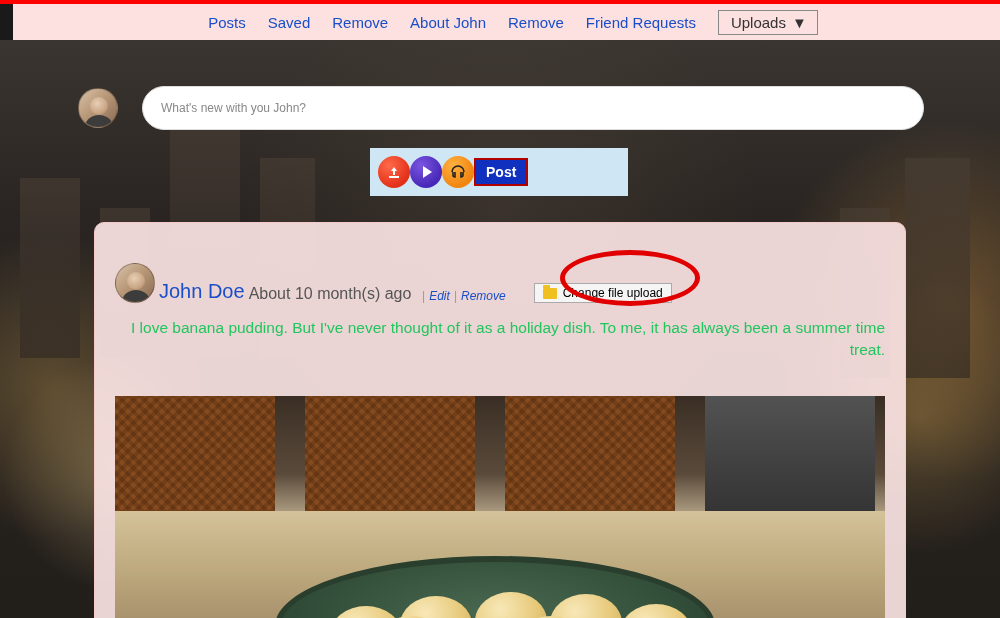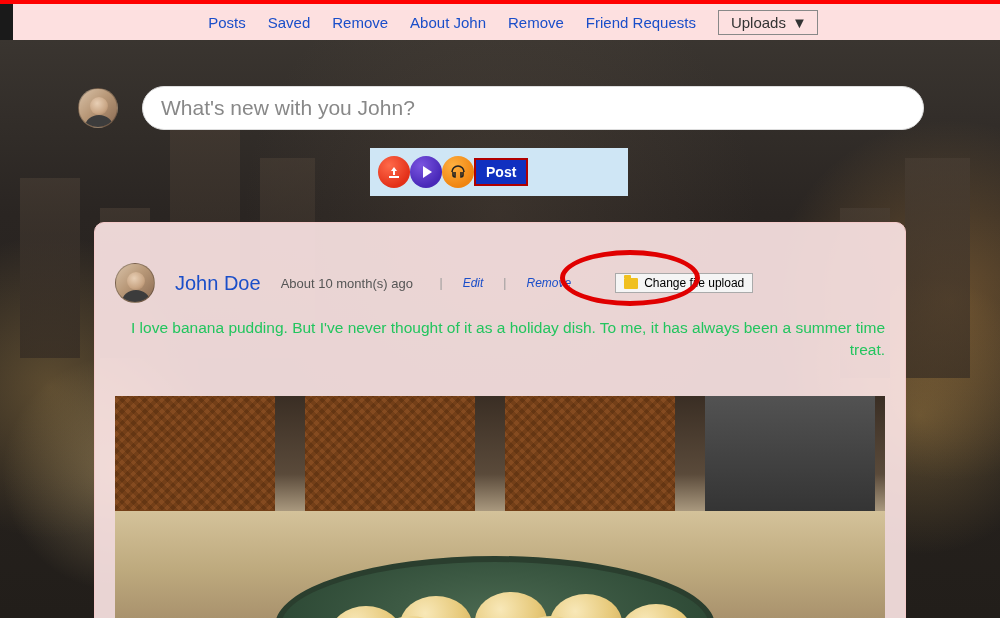--- a/index.html
+++ b/index.html
@@ -107,21 +107,21 @@
       height: 24px;
       border-radius: 50% 50% 0 0;
       background: #3c3c3c;
     }
     .composer-input {
       width: 782px;
       height: 44px;
       border-radius: 22px;
       border: 1px solid #ddd;
       padding: 0 18px;
-      font-size: 21px;
+      font-size: 12px;
       color: #666;
       background: #fff;
       outline: none;
     }
     .composer-input::placeholder { color: #888; }
     .action-bar {
       position: absolute;
       top: 148px;
       left: 370px;
       width: 258px;
@@ -167,37 +167,37 @@
       width: 812px;
       height: 450px;
       background: rgba(255, 232, 232, 0.9);
       border: 1px solid #f4c9c9;
       border-radius: 10px;
       padding: 40px 20px 0 20px;
       overflow: hidden;
     }
     .post-header {
       display: flex;
-      align-items: center;
-      gap: 20px;
+      align-items: flex-end;
+      gap: 4px;
       font-size: 13px;
       position: relative;
     }
     .post-avatar {
       width: 40px;
       height: 40px;
     }
     .post-author {
       color: #1a4ec9;
       font-size: 20px;
       cursor: pointer;
     }
     .post-meta {
       color: #555;
-      font-size: 13px;
+      font-size: 16px;
     }
     .post-sep { color: #999; font-size: 12px; }
     .post-action {
       color: #1a4ec9;
       font-size: 12px;
       cursor: pointer;
       font-style: italic;
     }
     .change-upload-btn {
       display: inline-flex;

